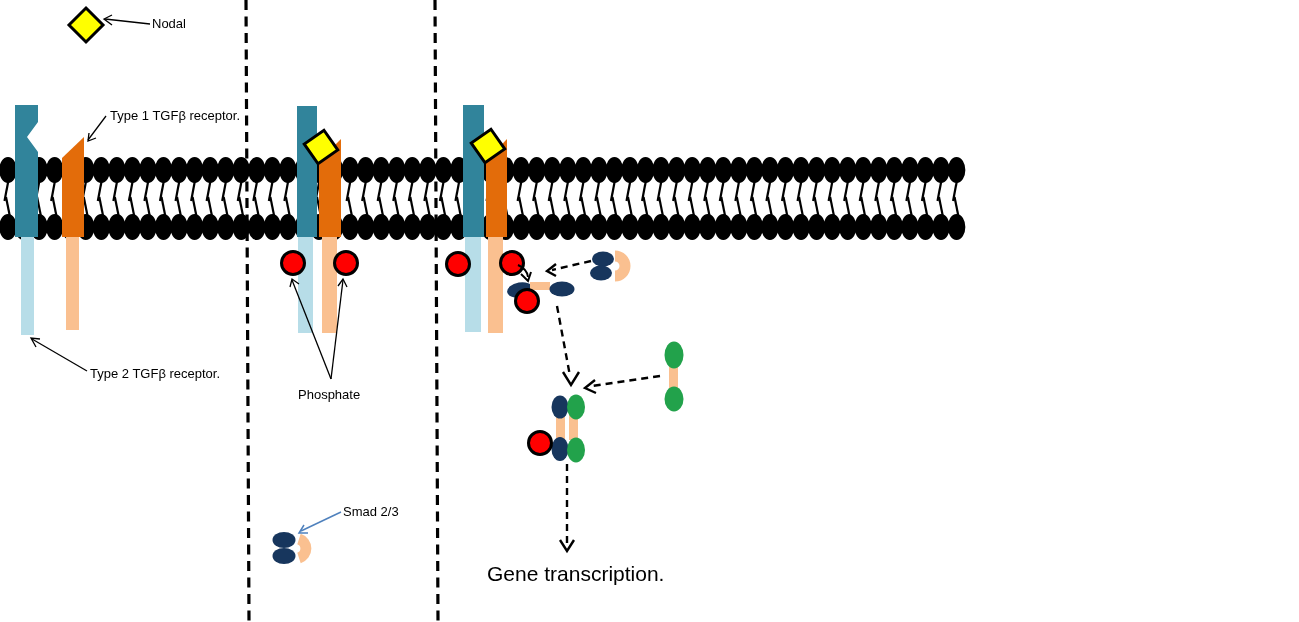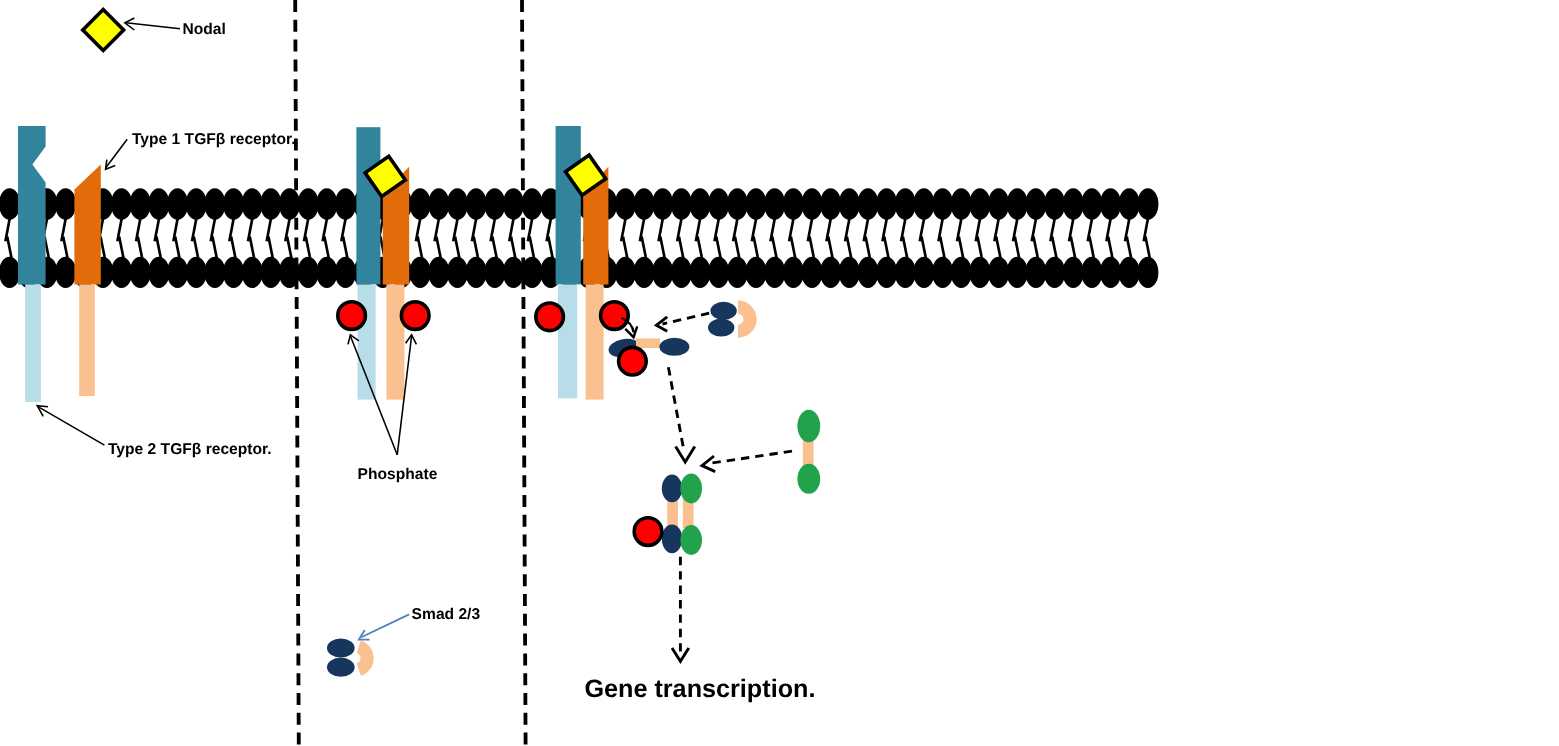--- a/index.html
+++ b/index.html
@@ -1,17 +1,17 @@
 <!DOCTYPE html>
 <html><head>
 <meta charset="utf-8">
 <style>
   html,body{margin:0;padding:0;background:#fff;}
   .canvas{position:relative;width:1299px;height:622px;background:#ffffff;overflow:hidden;
-          font-family:"Liberation Sans",sans-serif;font-weight:bold;}
+          font-family:"Liberation Sans",sans-serif;}
   svg{display:block;}
   .teal{fill:#31849B;}
   .tealtail{fill:#B7DDE8;}
   .orange{fill:#E36C0A;}
   .peach{fill:#FAC090;}
   .peacharc{stroke:#FAC090;stroke-width:11;fill:none;stroke-linecap:butt;}
   .diamond{fill:#FFFF00;stroke:#000;stroke-width:3;stroke-linejoin:miter;}
   .phos{fill:#FF0000;stroke:#000;stroke-width:3;}
   .navy{fill:#17365D;}
   .green{fill:#22A24B;}

